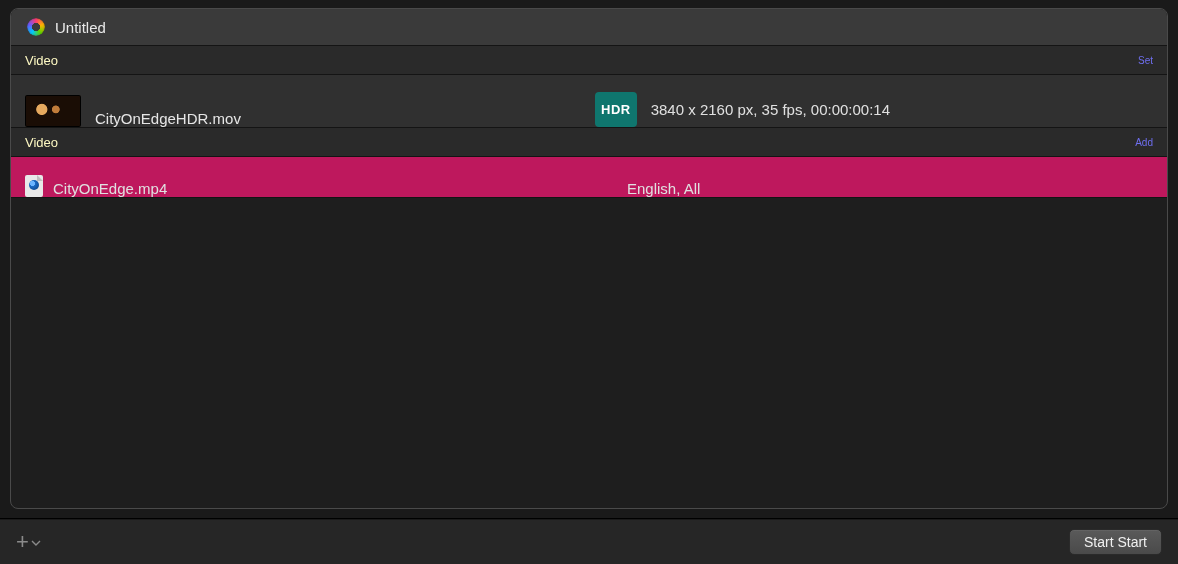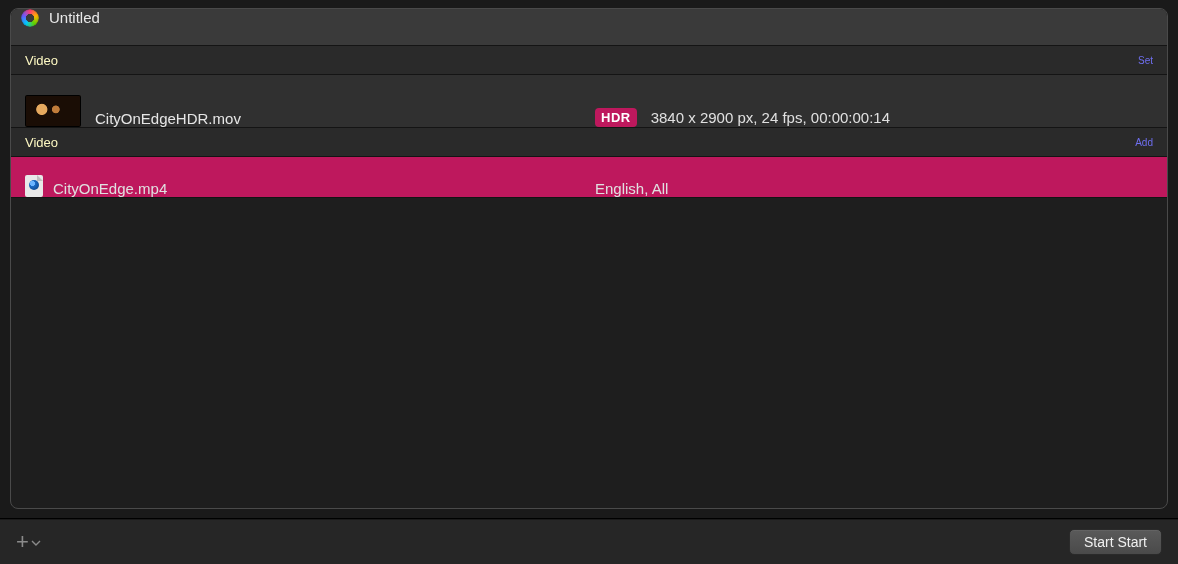--- a/index.html
+++ b/index.html
@@ -23,22 +23,22 @@
     border: 1px solid #4a4a4a;
     border-radius: 8px;
     background: #1e1e1e;
     overflow: hidden;
   }
 
   .titlebar {
     height: 36px;
     background: #3a3a3a;
     display: flex;
-    align-items: flex-start;
-    padding: 0 10px;
+    align-items: center;
+    padding: 0 16px;
     border-bottom: 1px solid #141414;
     gap: 10px;
   }
 
   .app-orb {
     width: 18px;
     height: 18px;
     border-radius: 50%;
     background: conic-gradient(#ff3b6f, #ffb300, #5fd400, #00c8ff, #6a5bff, #ff3b6f);
     -webkit-mask: radial-gradient(circle, transparent 32%, black 34%);
@@ -109,26 +109,26 @@
 
   .meta-area {
     position: absolute;
     left: 584px;
     display: flex;
     align-items: center;
     gap: 14px;
   }
 
   .hdr-badge {
-    background: #be185d;
+    background: #0f766e;
     color: #fff;
     font-weight: 700;
     font-size: 13px;
     letter-spacing: 0.5px;
-    padding: 2px 6px;
+    padding: 10px 6px;
     border-radius: 4px;
   }
   .meta-text {
     color: #e0e0e0;
     font-size: 15px;
   }
 
   .file-icon {
     width: 18px;
     height: 22px;
@@ -154,21 +154,21 @@
     clip-path: polygon(0 0, 0 100%, 100% 100%);
   }
 
   .audio-filename {
     margin-left: 10px;
     color: #e0e0e0;
     font-size: 15px;
   }
   .audio-meta {
     position: absolute;
-    left: 584px;
+    left: 616px;
     color: #e0e0e0;
     font-size: 15px;
   }
 
   .row { position: relative; }
 
   .separator {
     position:absolute;
     left:0; right:0;
     bottom:45px;
@@ -229,21 +229,21 @@
   <div class="section-hdr">
     <span class="label">Video</span>
     <span class="action">Set</span>
   </div>
 
   <div class="row video-row">
     <div class="thumb"></div>
     <span class="filename">CityOnEdgeHDR.mov</span>
     <div class="meta-area">
       <span class="hdr-badge">HDR</span>
-      <span class="meta-text">3840 x 2900 px, 24 fps, 00:00:00:14</span>
+      <span class="meta-text">3840 x 2160 px, 35 fps, 00:00:00:14</span>
     </div>
   </div>
 
   <div class="section-hdr">
     <span class="label">Video</span>
     <span class="action">Add</span>
   </div>
 
   <div class="row audio-row">
     <div class="file-icon"></div>

